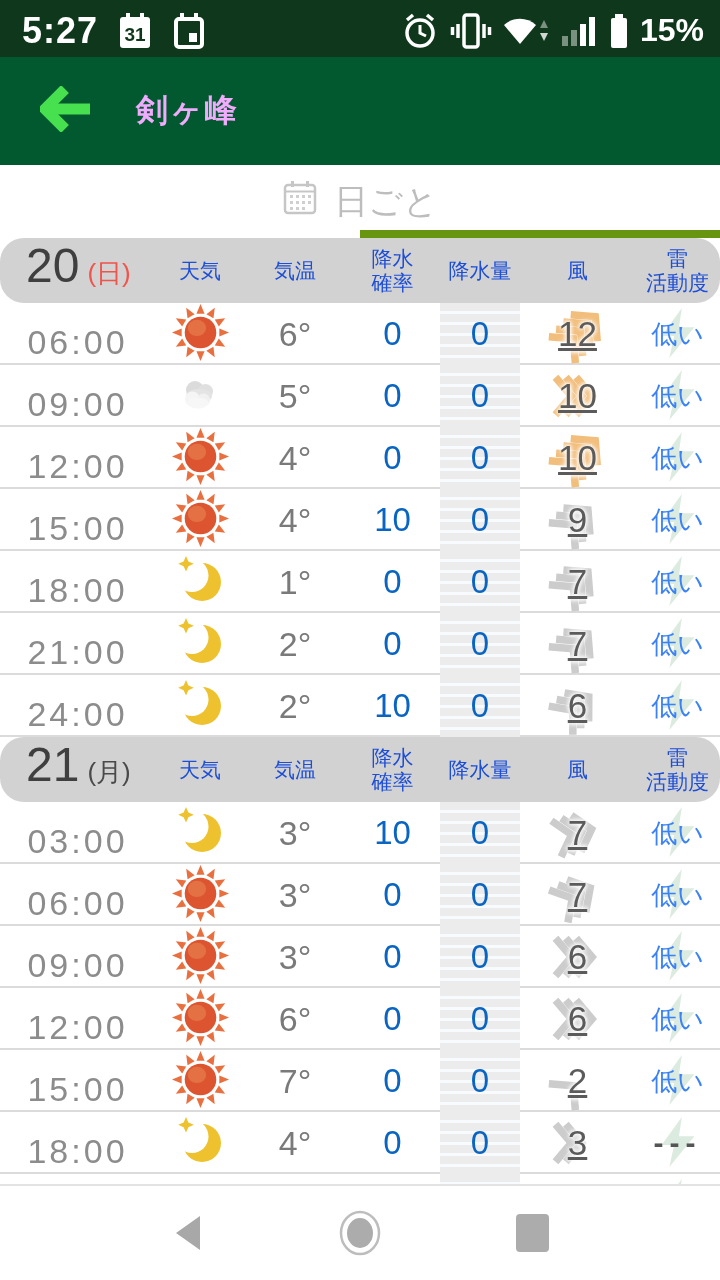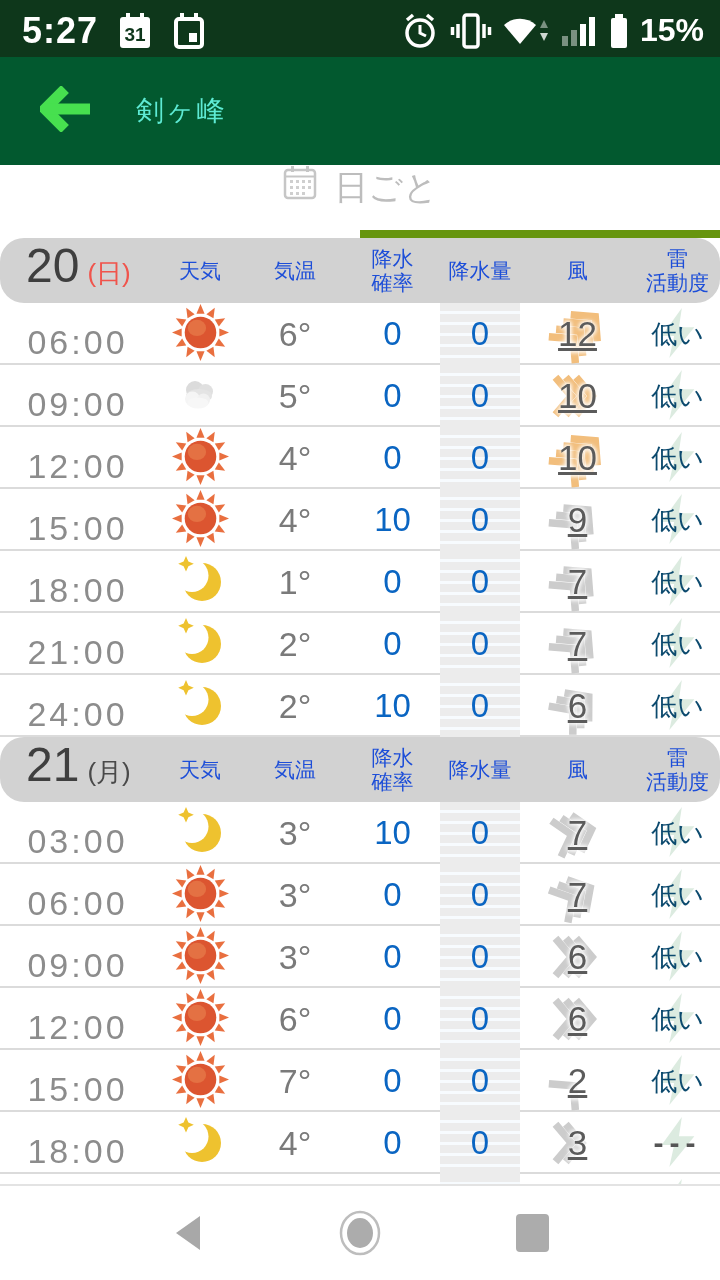--- a/index.html
+++ b/index.html
@@ -9,24 +9,24 @@
   .status-bar{height:57px;background:#0E371B;display:flex;align-items:center;color:#fff;
               padding:4px 16px 0 22px;box-sizing:border-box;}
   .sb-time{font-size:36px;font-weight:bold;letter-spacing:1px;}
   .sb-left{display:flex;align-items:center;gap:20px;}
   .sb-right{margin-left:auto;display:flex;align-items:center;gap:10px;}
   .sb-batt-pct{font-size:32px;font-weight:bold;}
   .sb-ico{display:flex;align-items:center;}
   
   .app-bar{height:108px;background:#02592F;display:flex;align-items:center;padding-left:40px;gap:44px;}
   .back-btn{display:flex;align-items:center;cursor:pointer;}
-  .app-title{color:#5eead4;font-size:28px;font-weight:400;letter-spacing:2px;}
+  .app-title{color:#f0abfc;font-size:32px;font-weight:700;letter-spacing:2px;}
   
   .tab-bar{height:73px;background:#fff;display:flex;position:relative;}
-  .tab{flex:1;display:flex;justify-content:center;gap:16px;font-size:34px;cursor:pointer;}
+  .tab{flex:1;display:flex;align-items:center;justify-content:center;gap:16px;font-size:34px;cursor:pointer;}
   .tab.inactive{color:#BDBDBD;}
   .tab.active{color:#17693B;font-weight:600;}
   .tab-underline{position:absolute;right:0;bottom:0;width:360px;height:8px;background:#67950F;}
   
   .t-row{display:grid;grid-template-columns:155px 90px 100px 95px 80px 115px 85px;align-items:center;}
   .day-header{height:65px;background:#D2D2D2;border-radius:24px;}
   .data-row{height:62px;background:#fff;border-bottom:2px solid #DBDBDB;box-sizing:border-box;}
   .cell{display:flex;align-items:center;justify-content:center;height:100%;position:relative;}
   .date-cell{justify-content:flex-start;padding-left:26px;align-items:baseline;gap:8px;box-sizing:border-box;}
   .date{font-size:48px;color:#3F3F3F;}
@@ -36,21 +36,21 @@
   .time{font-size:34px;color:#8C8C8C;letter-spacing:3px;margin-top:16px;}
   .temp{font-size:34px;color:#7A7A7A;}
   .blue{font-size:33px;color:#0A65C2;}
   .precip-bg{background:repeating-linear-gradient(180deg,#ECECEC 0px,#ECECEC 8px,#F7FBFE 8px,#F7FBFE 11px);}
   .windwrap{position:relative;width:62px;height:60px;display:flex;align-items:center;justify-content:center;}
   .windsvg{position:absolute;left:1px;top:0;}
   .windnum{position:relative;font-size:35px;color:#5B5B5B;
            text-shadow:0 0 4px #fff,0 0 4px #fff,0 0 6px #fff;text-decoration:underline;}
   .boltwrap{position:relative;width:80px;height:62px;display:flex;align-items:center;justify-content:center;}
   .boltsvg{position:absolute;left:14px;top:4px;}
-  .thunder{position:relative;font-size:26px;color:#0c4a6e;}
+  .thunder{position:relative;font-size:26px;color:#3b82f6;}
   .thunder.dashes{font-size:30px;color:#555;letter-spacing:6px;font-weight:bold;}
   .partial{height:13px;overflow:hidden;}
   
   .nav-bar{position:absolute;left:0;bottom:0;width:720px;height:96px;background:#fff;border-top:2px solid #E3E3E3;box-sizing:border-box;}
   .nav-ico{position:absolute;top:50%;transform:translateY(-50%);cursor:pointer;display:flex;}
   .nav-back{left:168px;} .nav-home{left:334px;} .nav-recents{left:512px;}
 </style>
 </head>
 <body>
 

